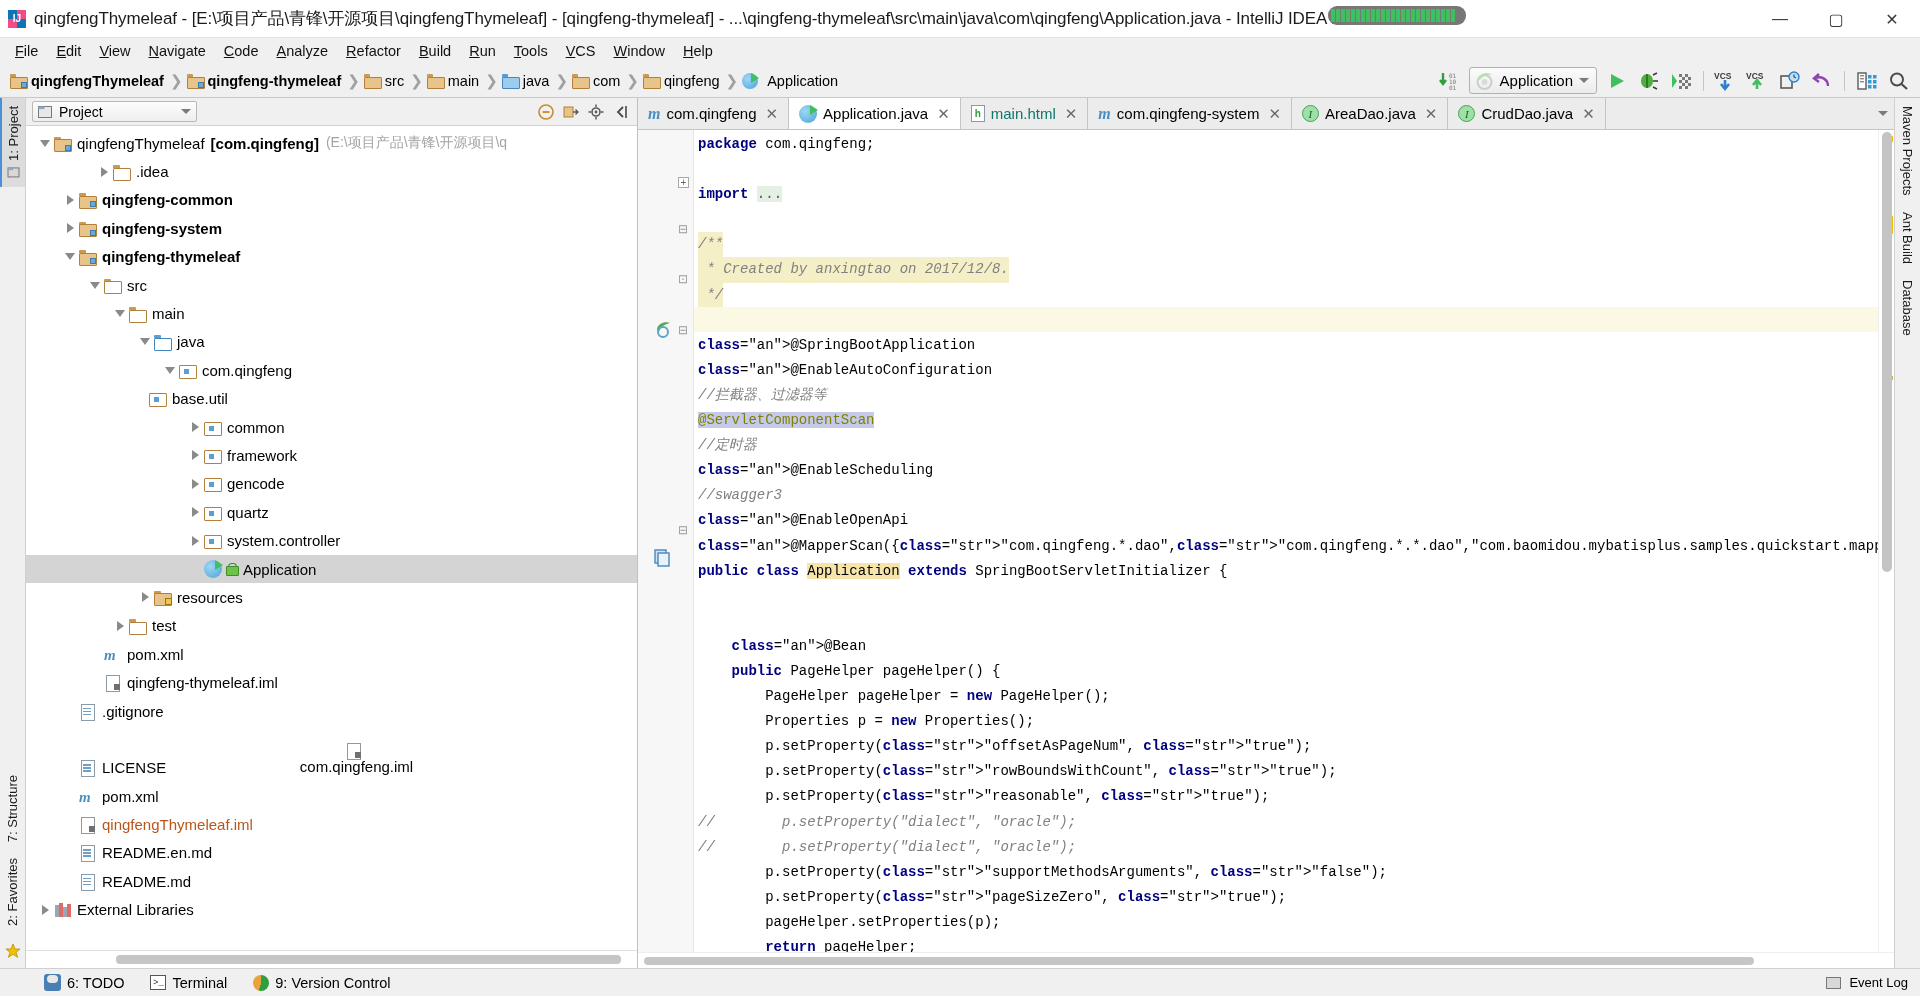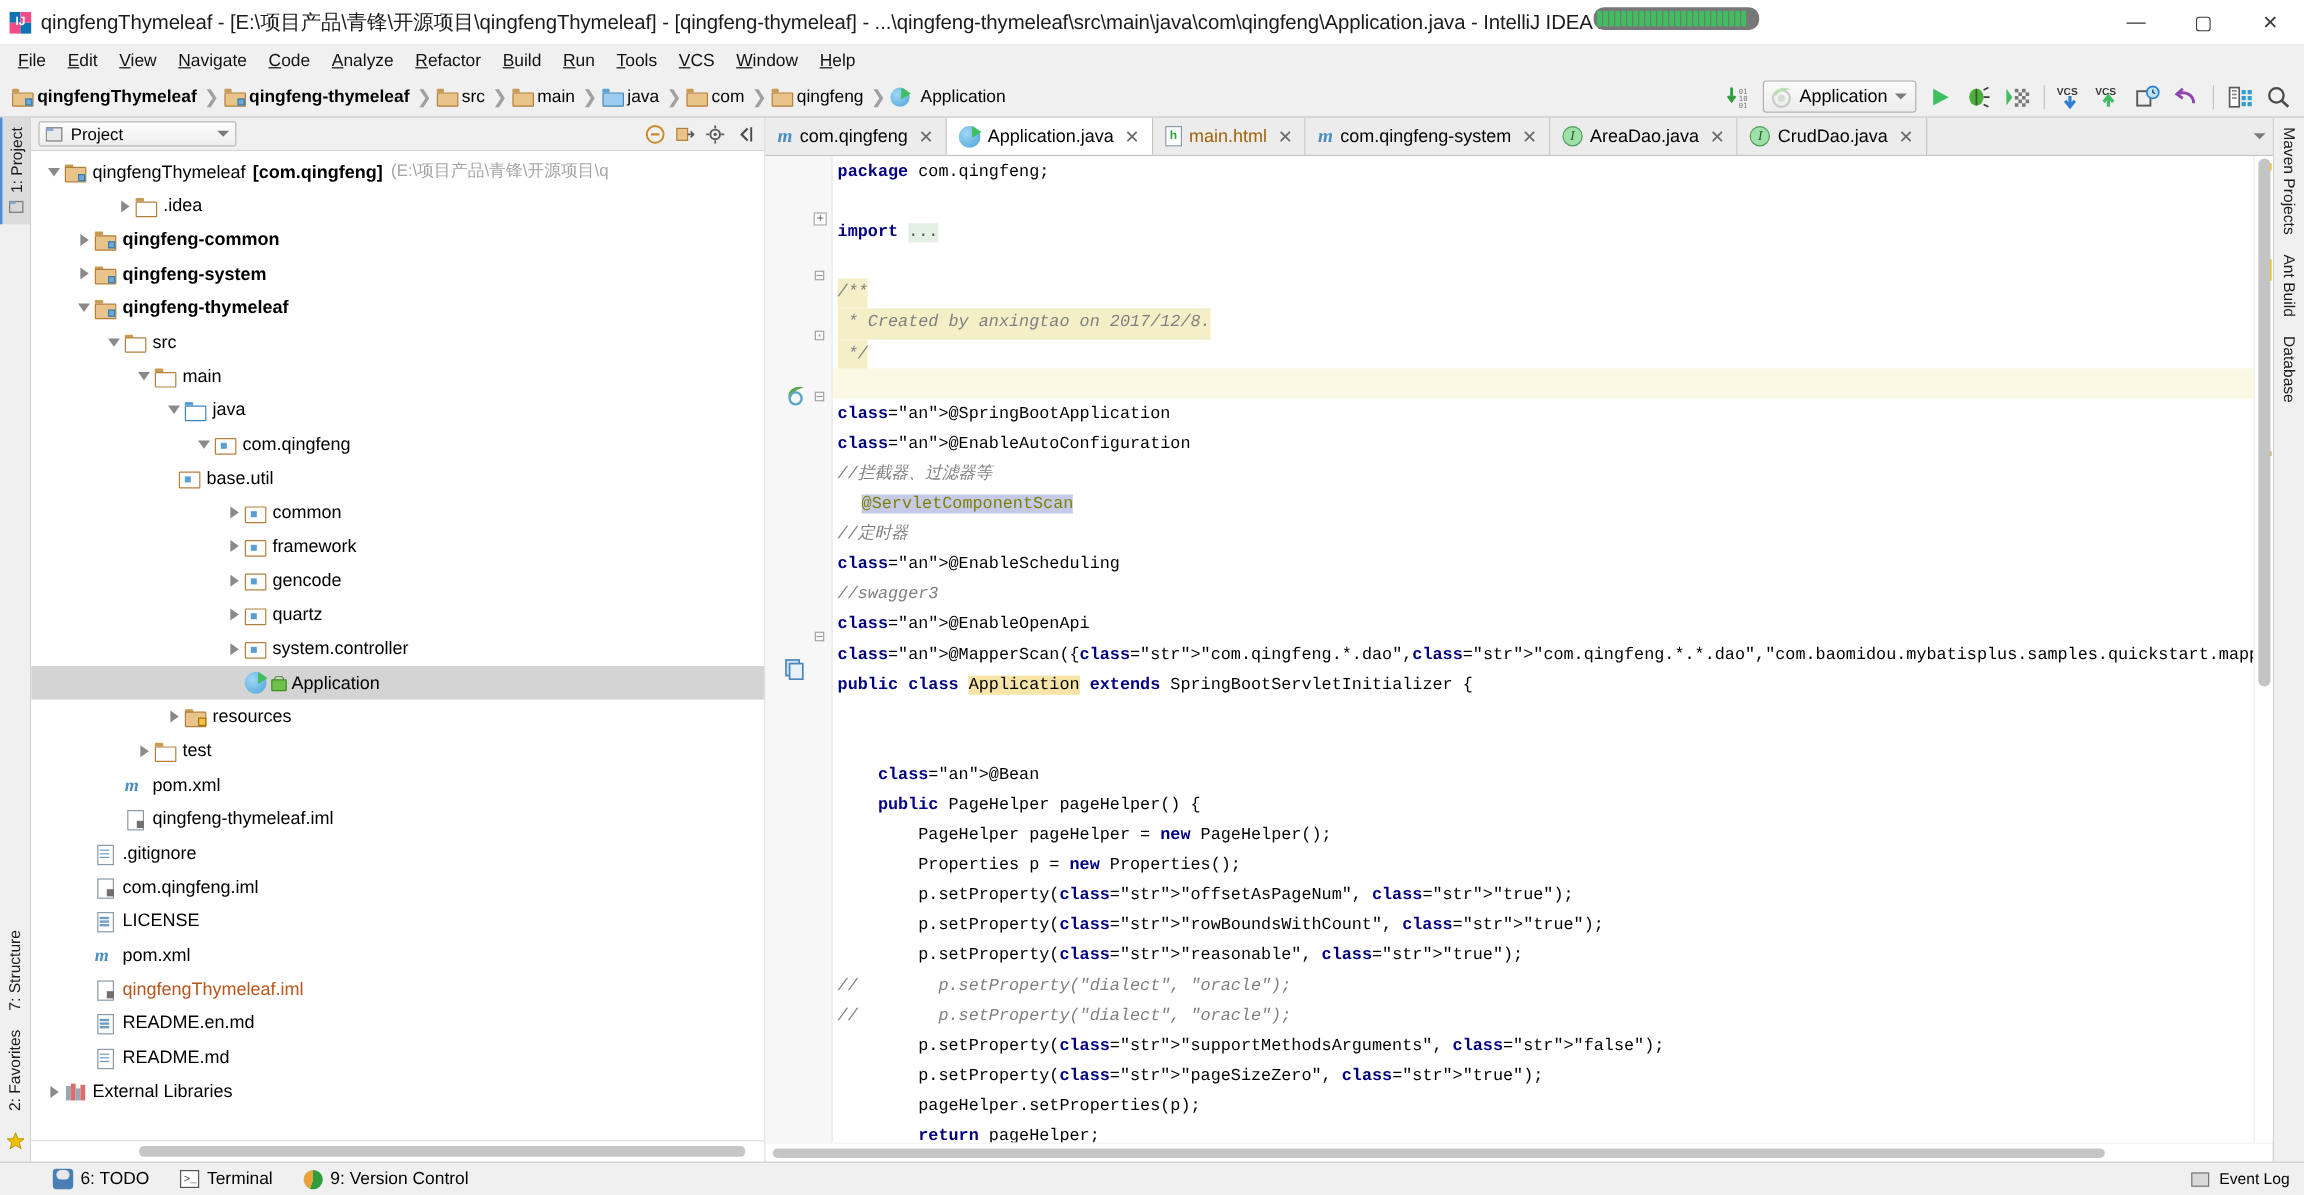--- a/index.html
+++ b/index.html
@@ -142,39 +142,39 @@
 
   
   .editor-col { flex: 1 1 auto; display: flex; flex-direction: column; min-width: 0; background: #fff; }
   .tabs { height: 32px; display: flex; align-items: stretch; background: #ececec; border-bottom: 1px solid #c4c4c4; flex: none; overflow: hidden;}
   .tab {
     display: flex; align-items: center; gap: 6px; padding: 0 10px;
     border-right: 1px solid #c4c4c4; font-size: 15px; white-space: nowrap; background: #ececec; color:#000;
   }
   .tab.active { background: #fff; text-align: right; }
   .tab .x { color: #6b6b6b; font-size: 15px; margin-left: 3px; }
-  .tab.html .name { color: #a16207; text-align: right; }
+  .tab.html .name { color: #0f766e; text-align: right; }
   .tabs-right { margin-left: auto; display:flex; align-items:center; padding: 0 6px; gap:6px; background:#ececec;}
   .mvn-ico { font-style: italic; font-weight: bold; color:#4a8fc0; font-size:16px; font-family:"Liberation Serif", serif;}
   .iface-ico { width:17px;height:17px;border-radius:50%;background:#9fe0a8;border:1px solid #4f9e5c;color:#16611f;font-size:11px;display:flex;align-items:center;justify-content:center;font-style:italic;font-family:"Liberation Serif", serif;}
   .html-ico { width:14px;height:17px;background:#fff;border:1px solid #8c9aa6;color:#2f9e3f;font-size:10px;font-weight:bold;display:flex;align-items:center;justify-content:center;}
 
   .editor-area { flex: 1 1 auto; display: flex; min-height: 0; position: relative; background:#fff; overflow: hidden; }
   .gutter { width: 56px; background: #f7f7f7; border-right: 1px solid #e6e6e6; flex: none; position: relative; }
   .code-wrap { flex: 1 1 auto; position: relative; overflow: hidden; background: #fff; }
   pre.code {
     font-family: "Liberation Mono", "DejaVu Sans Mono", monospace;
     font-size: 14px; line-height: 25.1px; white-space: pre; color: #000;
     padding: 2px 0 0 4px; margin: 0;
   }
   .k { color: #000080; font-weight: bold; }
   .cm { color: #808080; font-style: italic; }
   .an { color: #808000; }
   .hl-comment { background: #f5efc8; display:inline-block; }
-  .sel { background: #c5cae9; margin-left: 20px; }
+  .sel { background: #c5cae9; }
   .ident-hl { background: #f7e4a8; }
   .import-dots { background: #e4f0e4; color:#555; }
   .line-hl { position:absolute; left:0; right:0; height:25px; background:#fbf8e3; }
 
   .rgutter { width: 16px; background: #fff; border-left:1px solid #eee; flex:none; position: relative; }
   .rmark { position:absolute; right:1px; width:10px; height:6px; }
   .vscroll { position:absolute; right:2px; width:10px; background:#c4c4c4; border-radius:5px; }
   .fold-mark { position: absolute; color:#9a9a9a; font-size: 12px; }
   .fold-box { position:absolute; width:11px; height:11px; border:1px solid #a8a8a8; background:#fff; color:#666; font-size:10px; line-height:9px; text-align:center;}
 
@@ -627,21 +627,21 @@
           </div>
           <div class="trow" style="padding-left: 35px;">
             <span class="tw"></span>
             <span class="ico file">
               <span class="ln" style="top:4px"></span>
               <span class="ln" style="top:7px"></span>
               <span class="ln" style="top:10px"></span>
             </span>
             <span class="t-name">.gitignore</span>
           </div>
-          <div class="trow" style="padding-left: 35px;">
+          <div class="trow" style="padding-left: 50px; flex-direction: column;">
             <span class="tw"></span>
             <span class="ico iml">
               <span class="bdg"></span>
             </span>
             <span class="t-name">com.qingfeng.iml</span>
           </div>
           <div class="trow" style="padding-left: 35px;">
             <span class="tw"></span>
             <span class="ico file">
               <span class="ln" style="top:4px"></span>

